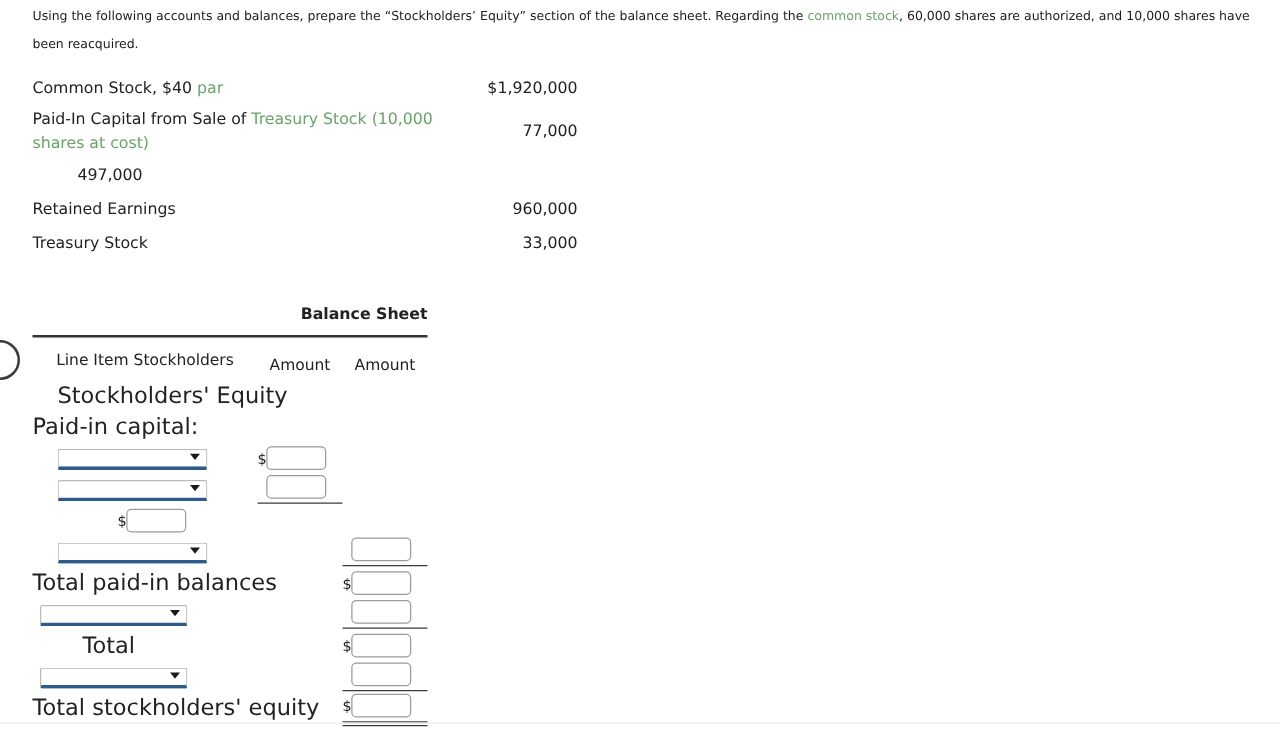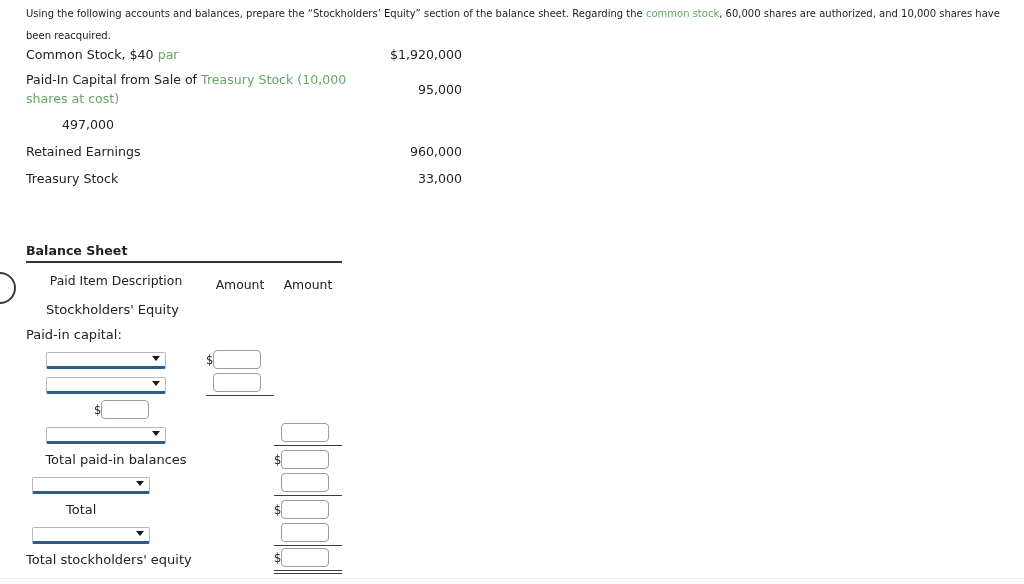--- a/index.html
+++ b/index.html
@@ -27,21 +27,21 @@
     line-height: 22px;
     font-size: 10px;
     color: #1c1c1c;
   }
   .green { color: #6aa46a; }
 
   
   .accounts {
     position: absolute;
     left: 26px;
-    top: 41px;
+    top: 56px;
     width: 436px;
   }
   .acct-row {
     display: flex;
     align-items: center;
     min-height: 26px;
     margin-bottom: 1px;
   }
   .acct-row.tall { min-height: 42px; }
   .acct-label {
@@ -70,24 +70,24 @@
   }
 
   
   .sheet {
     position: absolute;
     left: 26px;
     top: 243px;
     width: 316px;
   }
   .sheet-title {
-    text-align: left;
+    text-align: right;
     font-weight: bold;
     font-size: 12.6px;
-    padding-bottom: 3px;
+    padding-bottom: 10px;
   }
   .sheet-rule {
     border-top: 2px solid #333333;
     height: 0;
     margin-bottom: 2px;
   }
 
   .srow {
     position: relative;
     display: flex;
@@ -95,21 +95,21 @@
     min-height: 25px;
   }
   .col-desc { width: 180px; position: relative; }
   .col-a1  { width: 68px; position: relative; }
   .col-a2  { width: 68px; position: relative; }
 
   .hdr { font-size: 12.4px; text-align: center; padding: 4px 0 5px 0; }
   .hdr-desc { width: 180px; text-align: center; }
   .hdr-amt  { width: 68px; text-align: center; margin-top: 8px; }
 
-  .txt      { font-size: 13px; white-space: nowrap; }
+  .txt      { font-size: 18px; white-space: nowrap; }
   .txt-ind1 { padding-left: 20px; }
   .txt-ind2 { padding-left: 40px; }
   .txt-c    { text-align: center; width: 100%; display:block; }
 
   
   .sel-wrap { position: relative; display: inline-block; }
   select.dd {
     -webkit-appearance: none;
     -moz-appearance: none;
     appearance: none;
@@ -183,21 +183,21 @@
 
 <div class="accounts">
 
   <div class="acct-row">
     <div class="acct-label"><span>Common Stock, $40 </span><span class="green">par</span></div>
     <div class="acct-value">$1,920,000</div>
   </div>
 
   <div class="acct-row tall">
     <div class="acct-label"><span>Paid-In Capital from Sale of </span><span class="green">Treasury Stock (10,000 shares at cost)</span></div>
-    <div class="acct-value">95,000</div>
+    <div class="acct-value">77,000</div>
   </div>
 
   <div class="acct-row">
     <div class="acct-value">497,000</div>
   </div>
 
   <div class="acct-row">
     <div class="acct-label"><span>Retained Earnings</span><span class="green"></span></div>
     <div class="acct-value">960,000</div>
   </div>
@@ -212,21 +212,21 @@
 <div class="edge-circle">
   
 </div>
 
 <div class="sheet">
 
   <div class="sheet-title">Balance Sheet</div>
   <div class="sheet-rule"></div>
 
   <div class="srow">
-    <div class="hdr hdr-desc">Paid Item Description</div>
+    <div class="hdr hdr-desc">Line Item Stockholders</div>
     <div class="hdr hdr-amt">Amount</div>
     <div class="hdr hdr-amt">Amount</div>
   </div>
 
   <div class="srow">
     <div class="col-desc"><span class="txt txt-ind1">Stockholders' Equity</span></div>
     <div class="col-a1"></div>
     <div class="col-a2"></div>
   </div>
 

